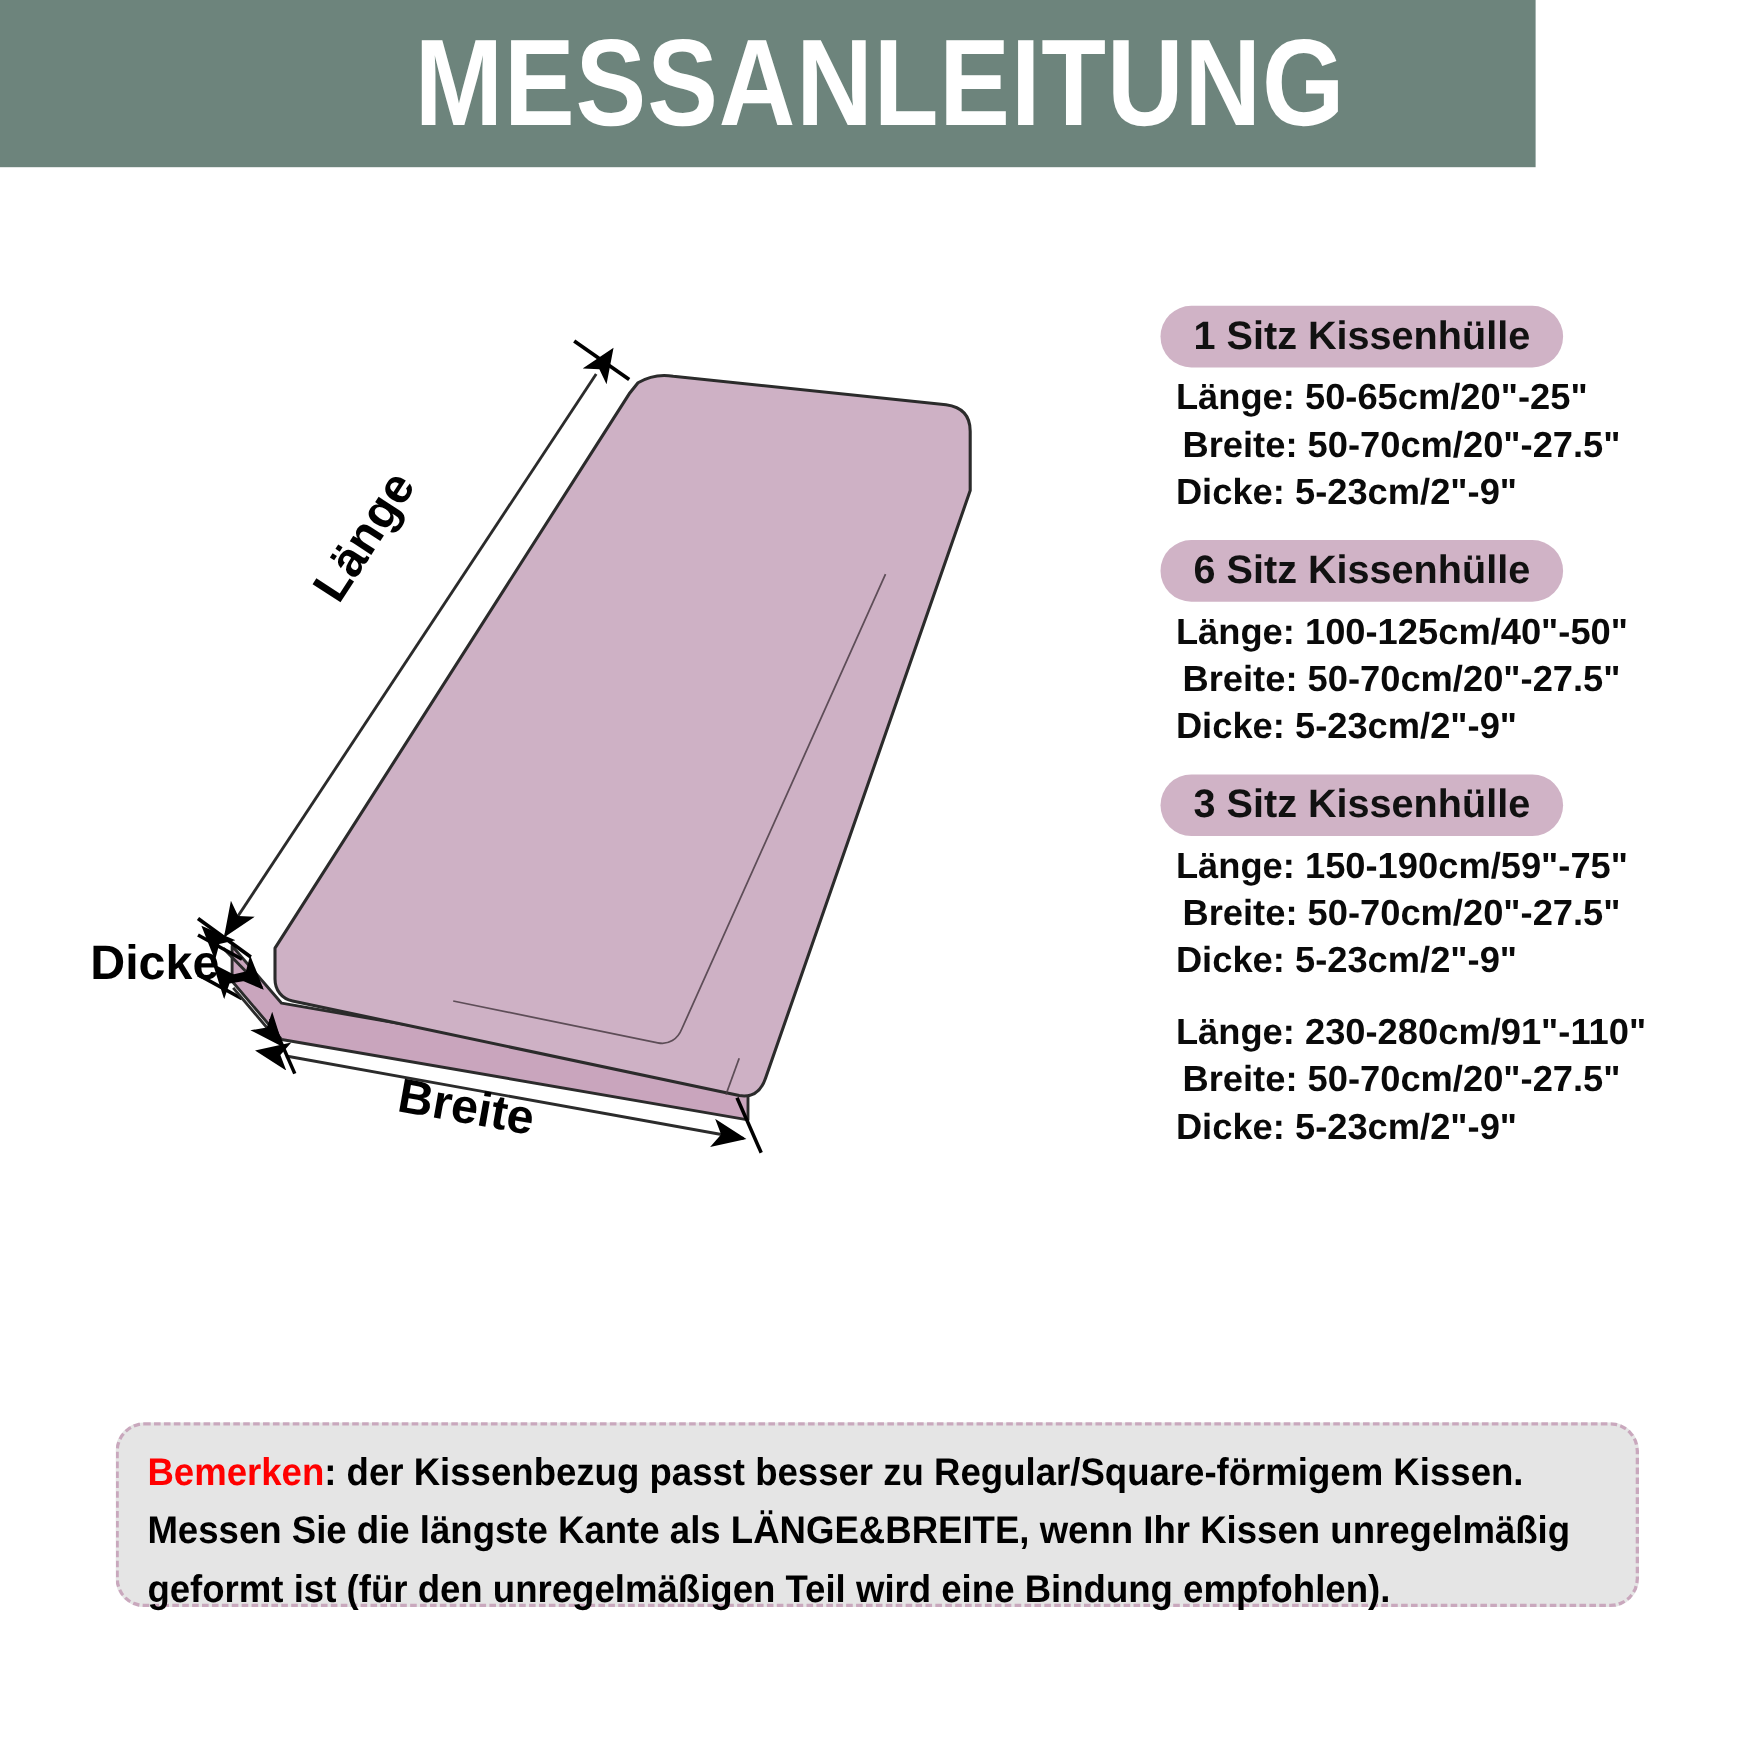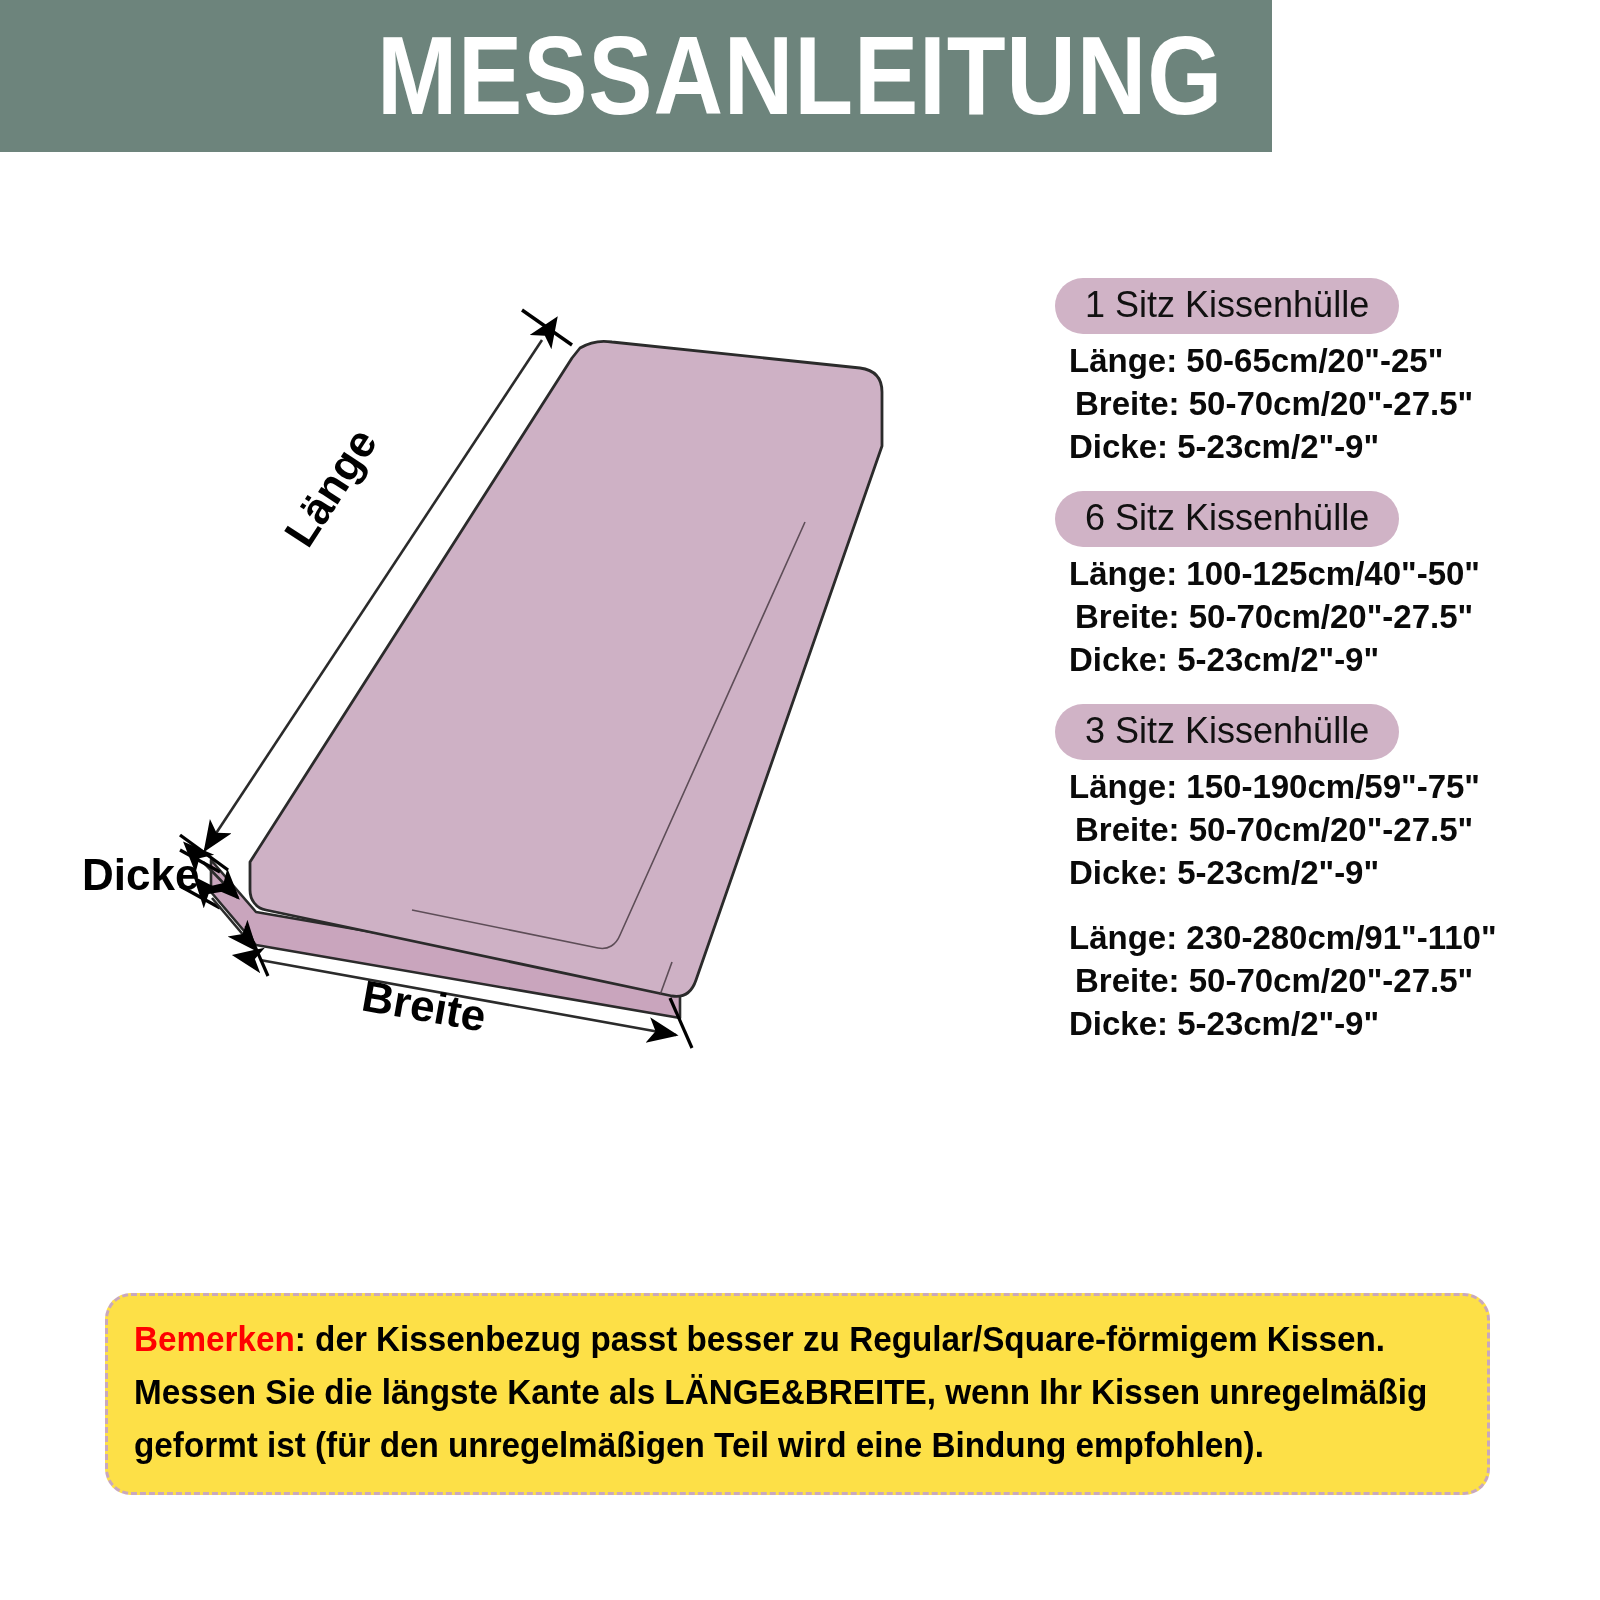--- a/index.html
+++ b/index.html
@@ -13,21 +13,21 @@
     position: relative;
     font-family: "Liberation Sans", sans-serif;
     overflow: hidden;
   }
 
   
   .header-bar {
     position: absolute;
     left: 0;
     top: 0;
-    width: 1272px;
+    width: 1396px;
     height: 152px;
     background: #6d847c;
   }
   .header-title {
     position: absolute;
     left: 0;
     top: 0;
     width: 1600px;
     height: 152px;
     display: flex;
@@ -69,21 +69,21 @@
   }
   .spec-block { margin-bottom: 22px; }
   .spec-block:last-child { margin-bottom: 0; }
 
   .spec-badge {
     display: inline-block;
     background: #d0b3c6;
     border-radius: 40px;
     padding: 7px 30px 9px 30px;
     font-size: 36px;
-    font-weight: 400;
+    font-weight: 700;
     color: #111111;
     line-height: 1.12;
     white-space: nowrap;
   }
   .spec-lines {
     margin-top: 6px;
     padding-left: 14px;
   }
   .spec-line {
     font-size: 33px;
@@ -93,23 +93,23 @@
     white-space: nowrap;
   }
   .spec-line.indent { padding-left: 6px; }
 
   
   .note-box {
     position: absolute;
     left: 105px;
     top: 1293px;
     width: 1385px;
-    height: 202px;
+    height: 168px;
     box-sizing: border-box;
-    background: #fde047;
+    background: #e5e5e5;
     border: 3px dashed #c9a8bd;
     border-radius: 26px;
     padding: 16px 26px 0 26px;
   }
   .note-line {
     font-family: "Liberation Sans Narrow", "Liberation Sans", sans-serif;
     font-size: 35px;
     font-weight: 700;
     color: #000000;
     line-height: 1.52;

